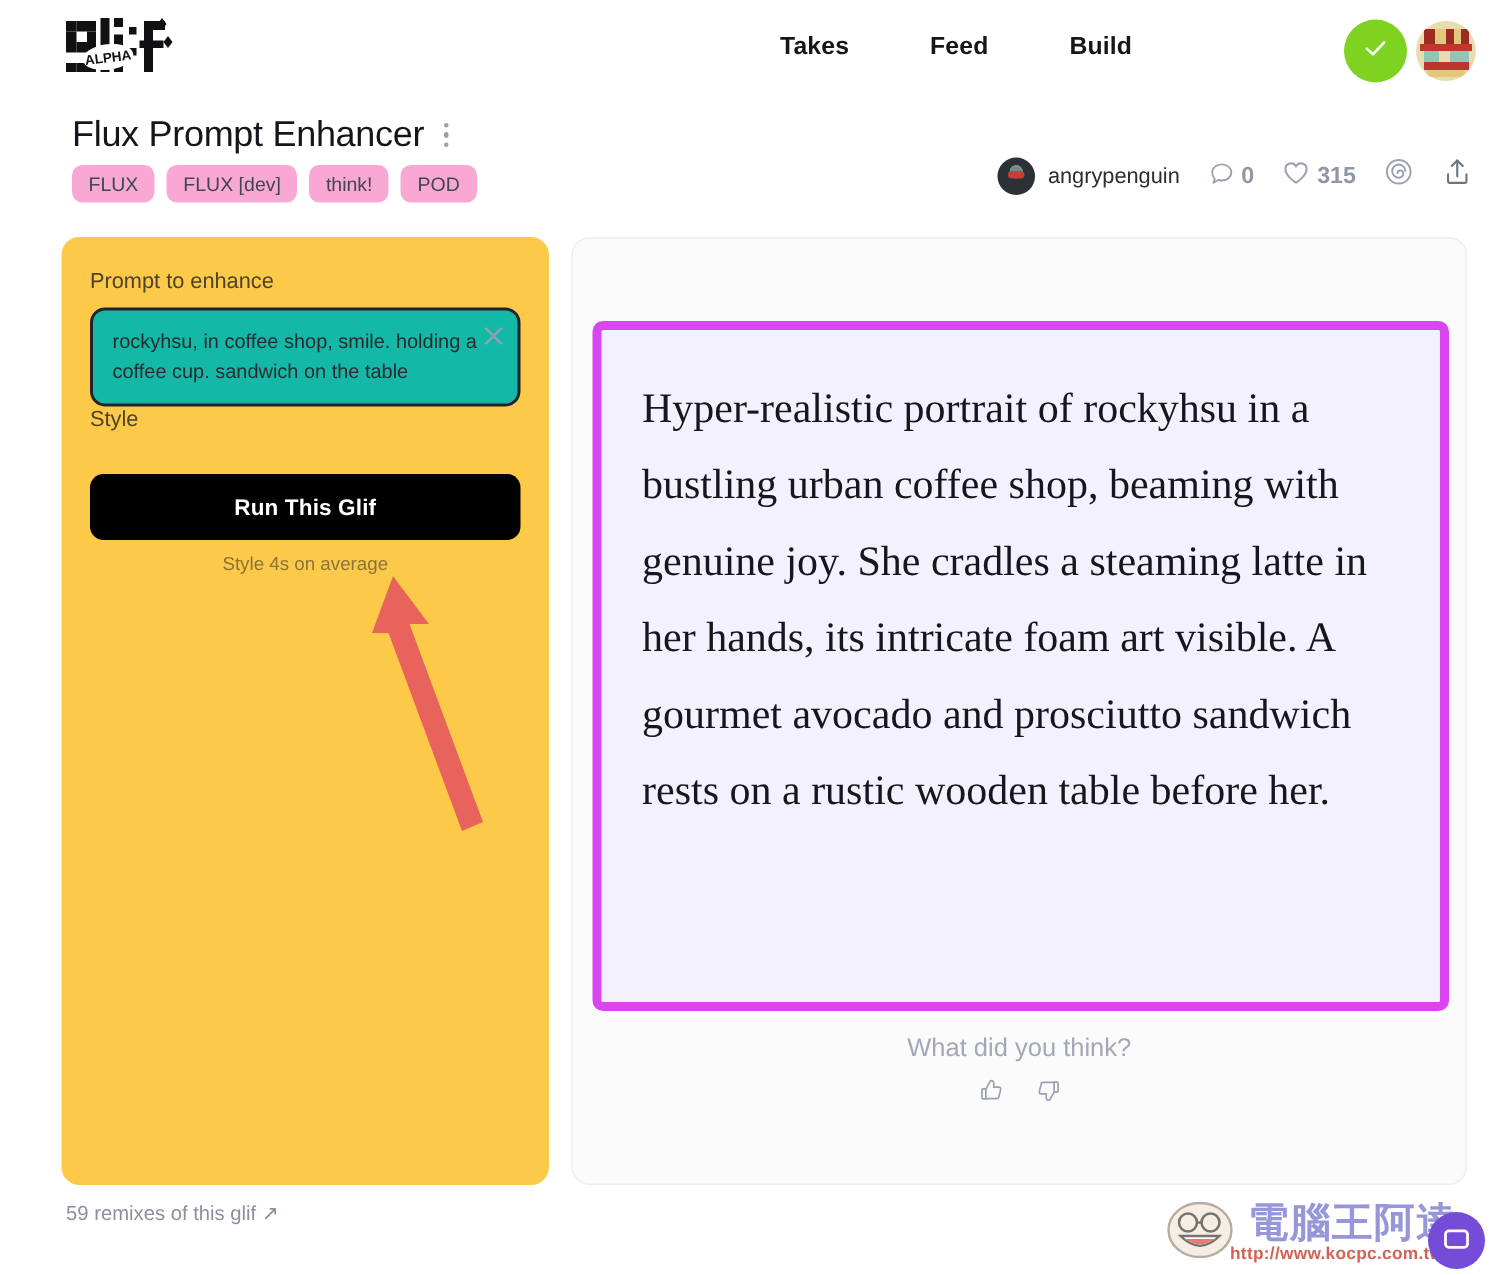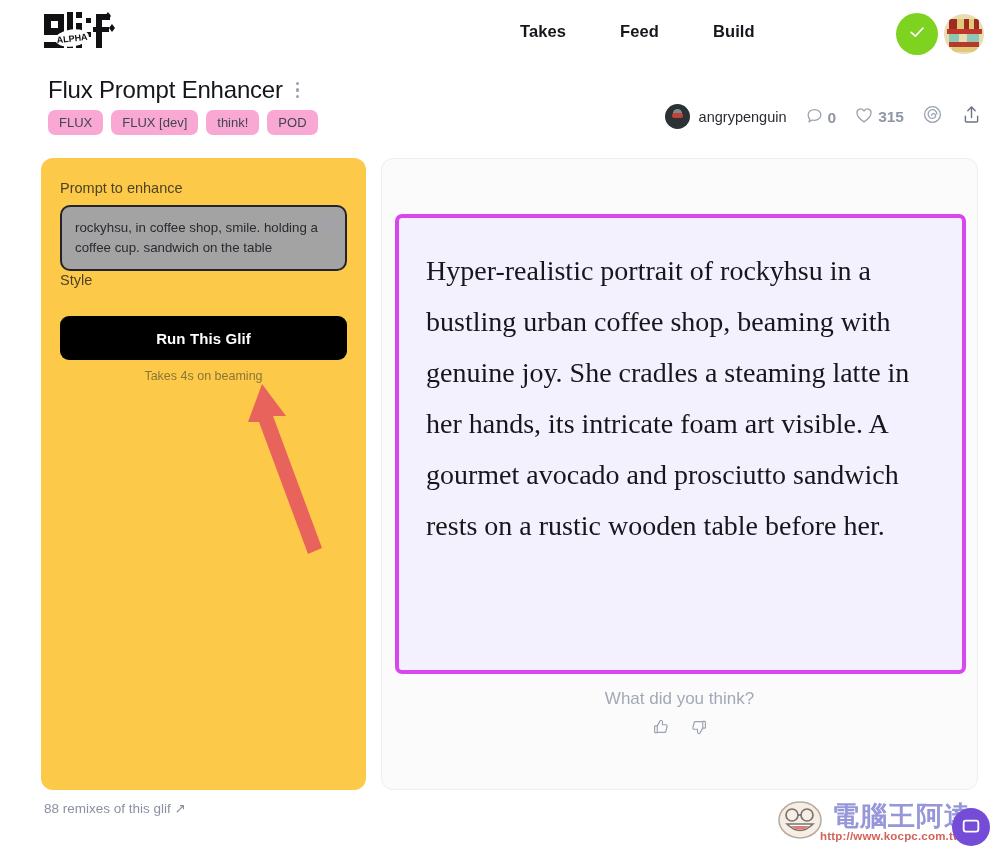--- a/index.html
+++ b/index.html
@@ -212,21 +212,21 @@
     border-radius: 12px;
     padding: 22px 19px;
   }
   .field-label {
     font-size: 14.5px;
     color: #4e4328;
     margin-bottom: 9px;
   }
   .prompt-box {
     position: relative;
-    background: #a3a3a3;
+    background: #14b8a6;
     border: 2px solid #23232c;
     border-radius: 10px;
     padding: 11px 16px 11px 13px;
     min-height: 54px;
   }
   .prompt-text {
     font-size: 13.3px;
     line-height: 1.52;
     color: #2a2a31;
   }
@@ -291,21 +291,21 @@
     border: 1px solid #eceef1;
     border-radius: 12px;
   }
   .output-card {
     position: absolute;
     left: 13px;
     top: 55px;
     width: 571px;
     height: 460px;
     background: #f2f1fd;
-    border: 4px solid #d946ef;
+    border: 6px solid #d946ef;
     border-radius: 7px;
     padding: 28px 27px;
     overflow: hidden;
   }
   .output-text {
     font-family: "Liberation Serif", serif;
     font-size: 28px;
     line-height: 1.82;
     color: #16161c;
   }
@@ -521,24 +521,24 @@
         <svg width="14" height="14" viewBox="0 0 14 14" fill="none" xmlns="http://www.w3.org/2000/svg">
           <path d="M2 2l10 10M12 2L2 12" stroke="#9aa1b0" stroke-width="1.5" stroke-linecap="round"></path>
         </svg>
       </span>
     </div>
 
     <div class="field-label label-style">Style</div>
 
 
     <button class="run-btn">Run This Glif</button>
-    <div class="run-note">Takes 4s on beaming</div>
-  </div>
-
-  <div class="remix-link">88 remixes of this glif ↗</div>
+    <div class="run-note">Style 4s on average</div>
+  </div>
+
+  <div class="remix-link">59 remixes of this glif ↗</div>
 
   <div class="right-panel">
     <div class="output-card">
       <div class="output-text">Hyper-realistic portrait of rockyhsu in a bustling urban coffee shop, beaming with genuine joy. She cradles a steaming latte in her hands, its intricate foam art visible. A gourmet avocado and prosciutto sandwich rests on a rustic wooden table before her.</div>
     </div>
 
     <div class="feedback">
       <div class="feedback-q">What did you think?</div>
       <div class="feedback-btns">
         <span class="fb-btn">

